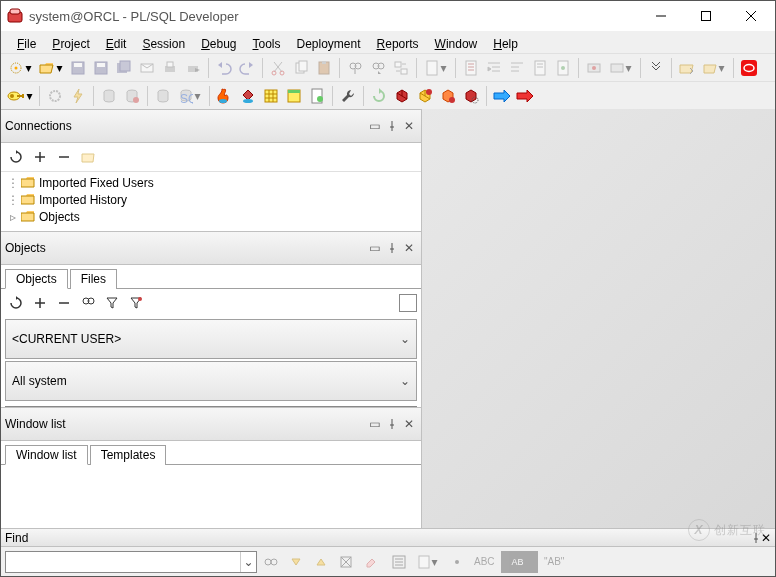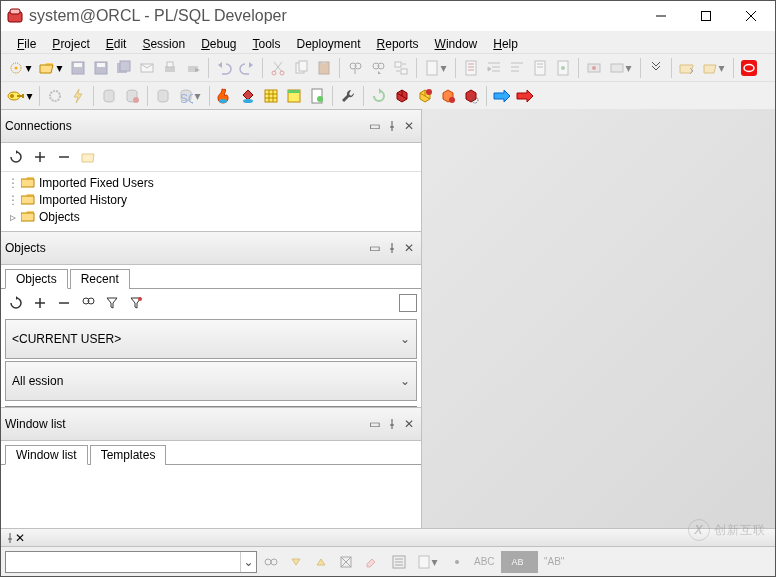--- a/index.html
+++ b/index.html
@@ -1,21 +1,21 @@
 <!DOCTYPE html>
 <html><head>
 <meta charset="utf-8">
 <style>
 * { box-sizing: border-box; margin: 0; padding: 0; font-family: "Segoe UI", Tahoma, sans-serif; font-size: 12px; }
 body { background: #fff; width: 776px; height: 577px; overflow: hidden; border: 1px solid #555; display: flex; flex-direction: column; }
 
 
 .titlebar { height: 30px; background: #fff; display: flex; align-items: center; padding: 0 2px 0 6px; }
 .titlebar .app-icon { width: 16px; height: 16px; margin-right: 6px; }
-.titlebar .title { flex: 1; color: #555; font-size: 16px; }
+.titlebar .title { flex: 1; color: #555; font-size: 13px; }
 .titlebar .winbtn { width: 45px; height: 29px; display: flex; align-items: center; justify-content: center; color: #222; }
 
 
 .menubar { height: 22px; display: flex; align-items: flex-end; padding: 0 8px; gap: 0; background: #f0f0f0; }
 .menubar .m { padding: 2px 8px; color: #000; }
 .menubar .m u { text-decoration: underline; }
 
 
 .toolbar { height: 28px; background: #f0f0f0; display: flex; align-items: center; padding: 0 4px; gap: 1px; border-top: 1px solid #e0e0e0; }
 .toolbar .sep { width: 1px; height: 20px; background: #ccc; margin: 0 3px; }
@@ -504,21 +504,21 @@
       <span class="pbtn">
           <svg width="10" height="10">
             <path d="M5 0v6M3 6h4M5 6v4" stroke="#555"></path>
           </svg>
         </span>
       <span class="pbtn">✕</span>
     </div>
     <div class="pane-body">
       <div class="tabs">
         <div class="tab active">Objects</div>
-        <div class="tab">Recent</div>
+        <div class="tab">Files</div>
       </div>
       <div class="obj-tools">
         <span class="tbtn">
             <svg width="14" height="14">
               <path d="M7 2a5 5 0 1 1-5 5" fill="none" stroke="#333" stroke-width="1.5"></path>
               <path d="M7 0l2 2-2 2z" fill="#333"></path>
             </svg>
           </span>
         <span class="tbtn">
             <svg width="14" height="14">
@@ -547,21 +547,21 @@
               <circle cx="11" cy="3" r="2" fill="#c44"></circle>
             </svg>
           </span>
         <div class="sq"></div>
       </div>
       <div class="combo">
         <span class="c-txt">&lt;CURRENT USER&gt;</span>
         <span class="c-dd">⌄</span>
       </div>
       <div class="combo">
-        <span class="c-txt">All ession</span>
+        <span class="c-txt">All system</span>
         <span class="c-dd">⌄</span>
       </div>
       <div style="height:4px;border-bottom:1px solid #888;margin:0 4px"></div>
     </div>
 
     <div class="pane-hdr">
       <span class="t">Window list</span>
       <span class="pbtn">▭</span>
       <span class="pbtn">
           <svg width="10" height="10">
@@ -576,20 +576,21 @@
         <div class="tab">Templates</div>
       </div>
       <div class="wl-empty"></div>
     </div>
 
   </div>
   <div class="rightcol"></div>
 </div>
 
 <div class="find-hdr">
+  <span class="t">Find</span>
   <span class="pbtn">
       <svg width="10" height="10">
         <path d="M5 0v6M3 6h4M5 6v4" stroke="#555"></path>
       </svg>
     </span>
   <span class="pbtn">✕</span>
 </div>
 <div class="findbar">
   <div class="find-combo">
     <input style="flex: 1 1 0%; border: none; outline: none; padding: 0px 4px; height: 100%; font-size: 12px;" value="">

